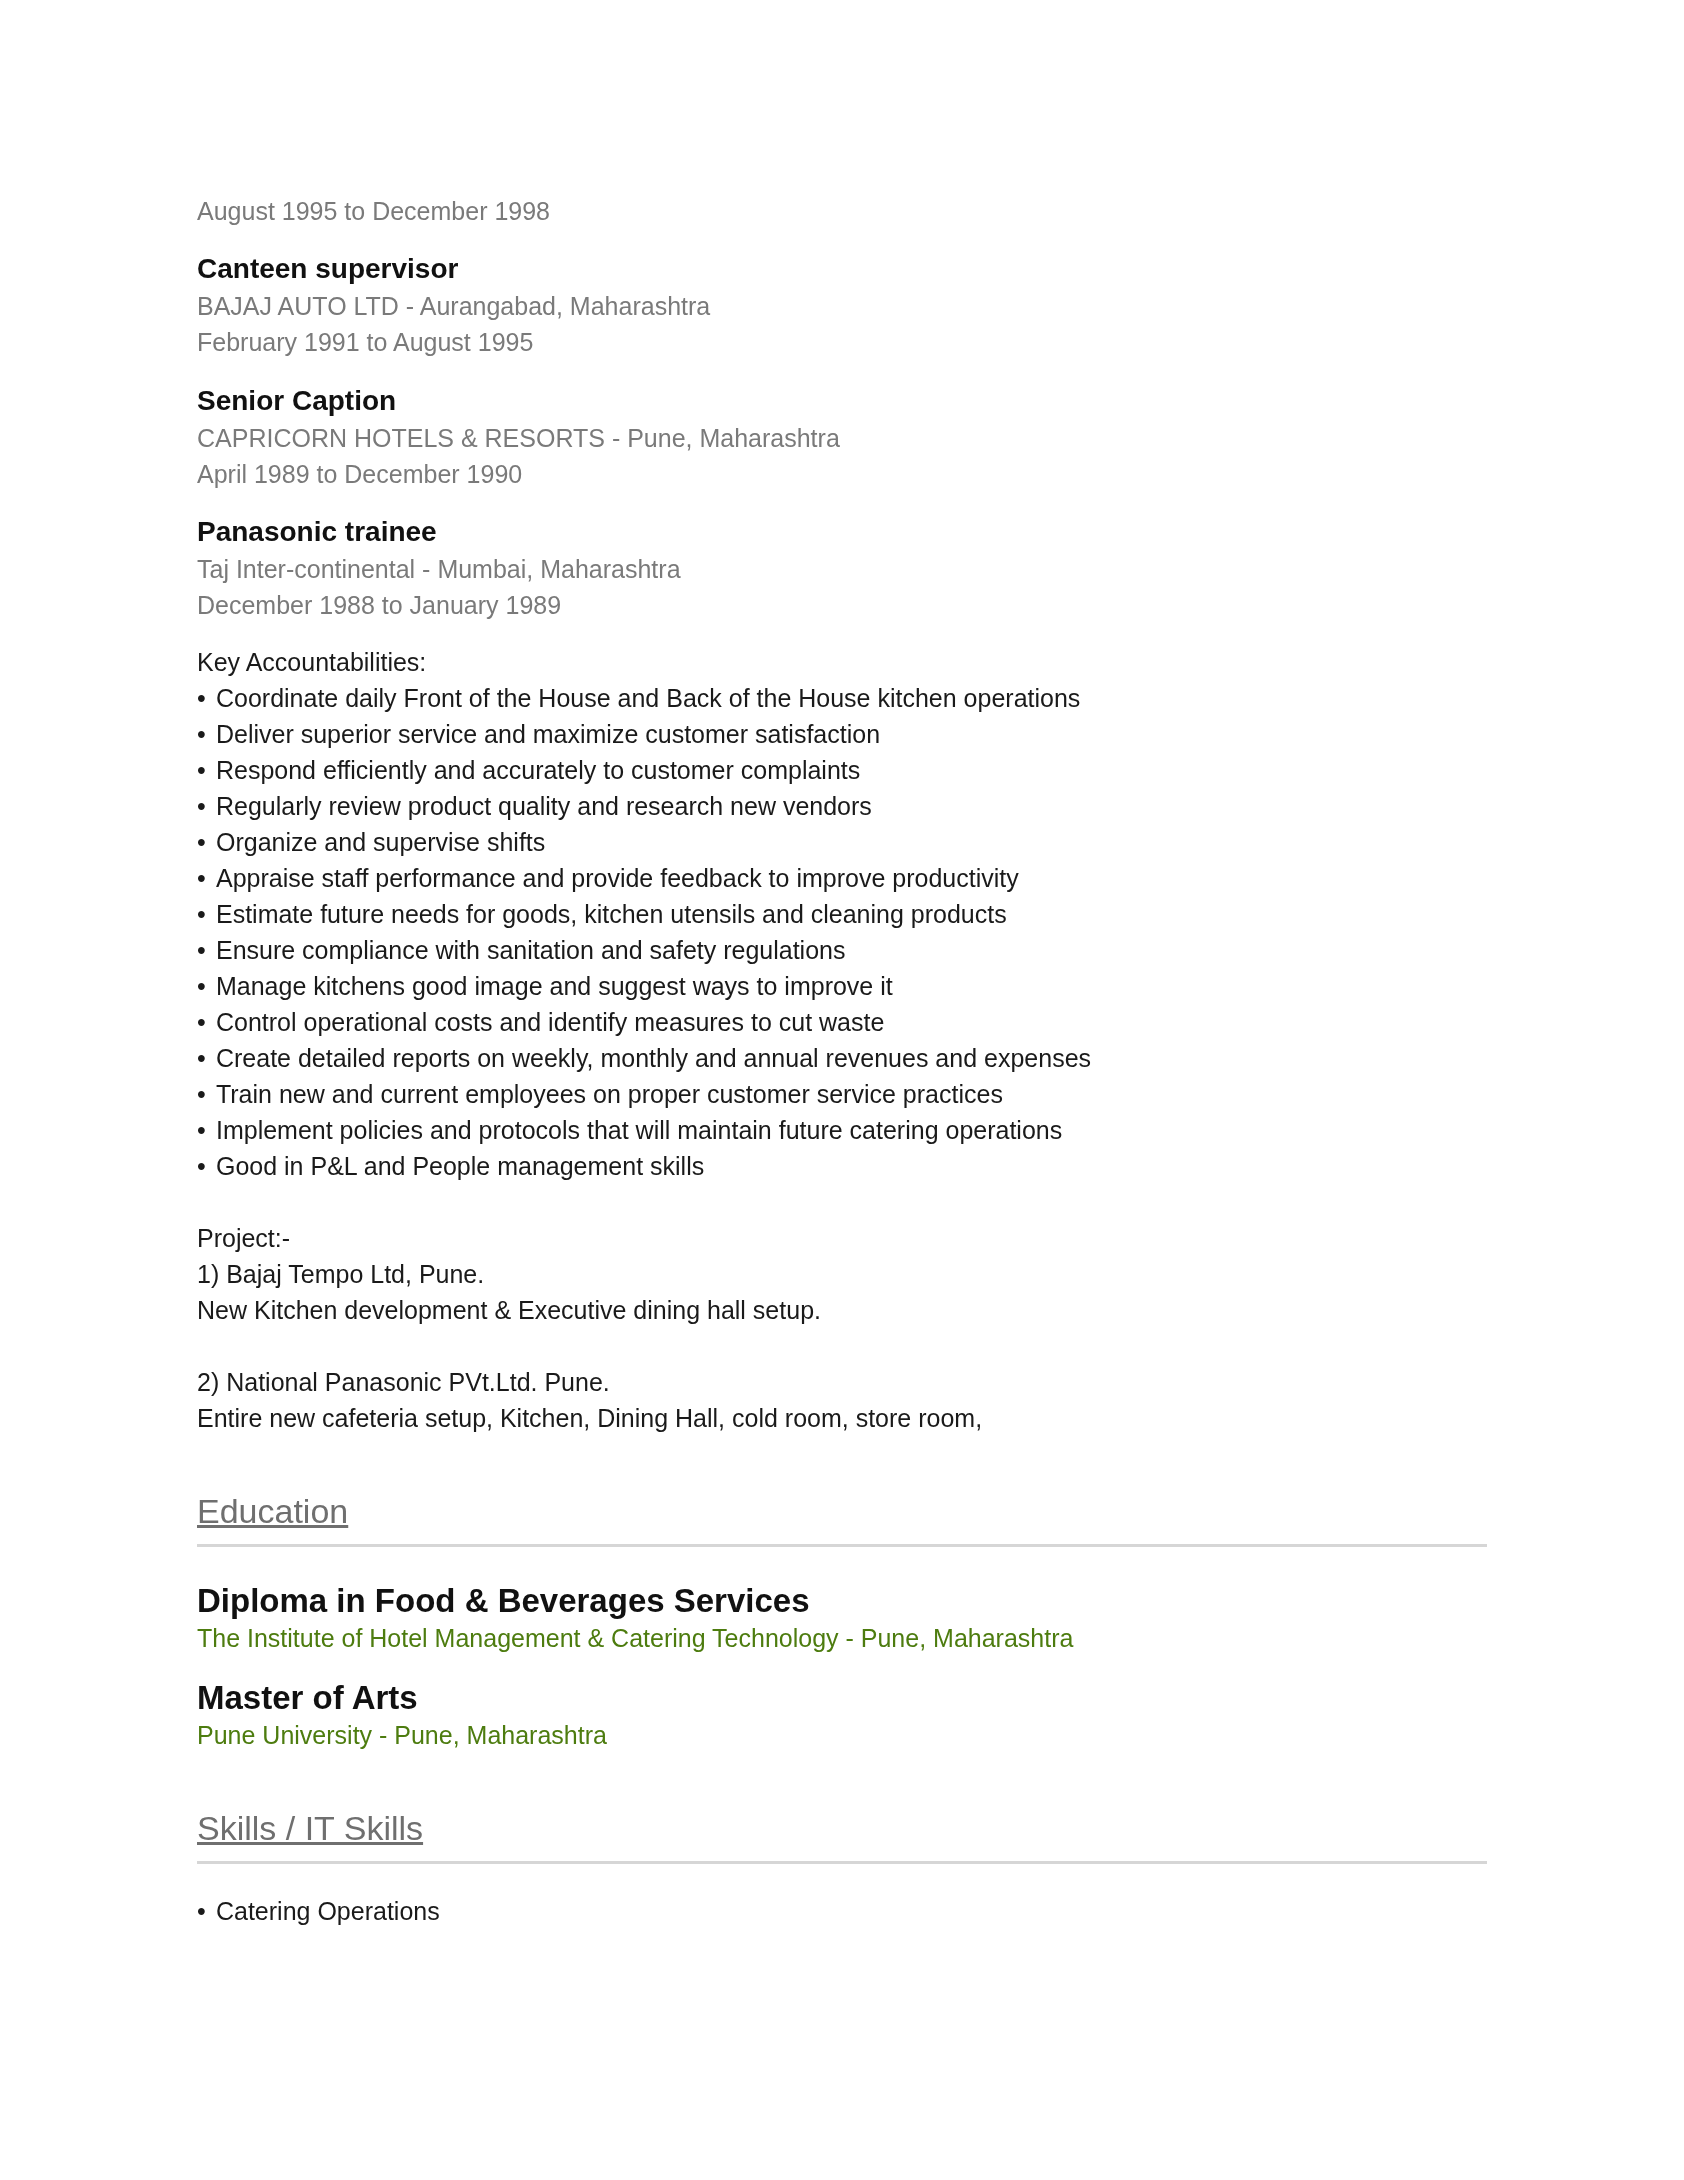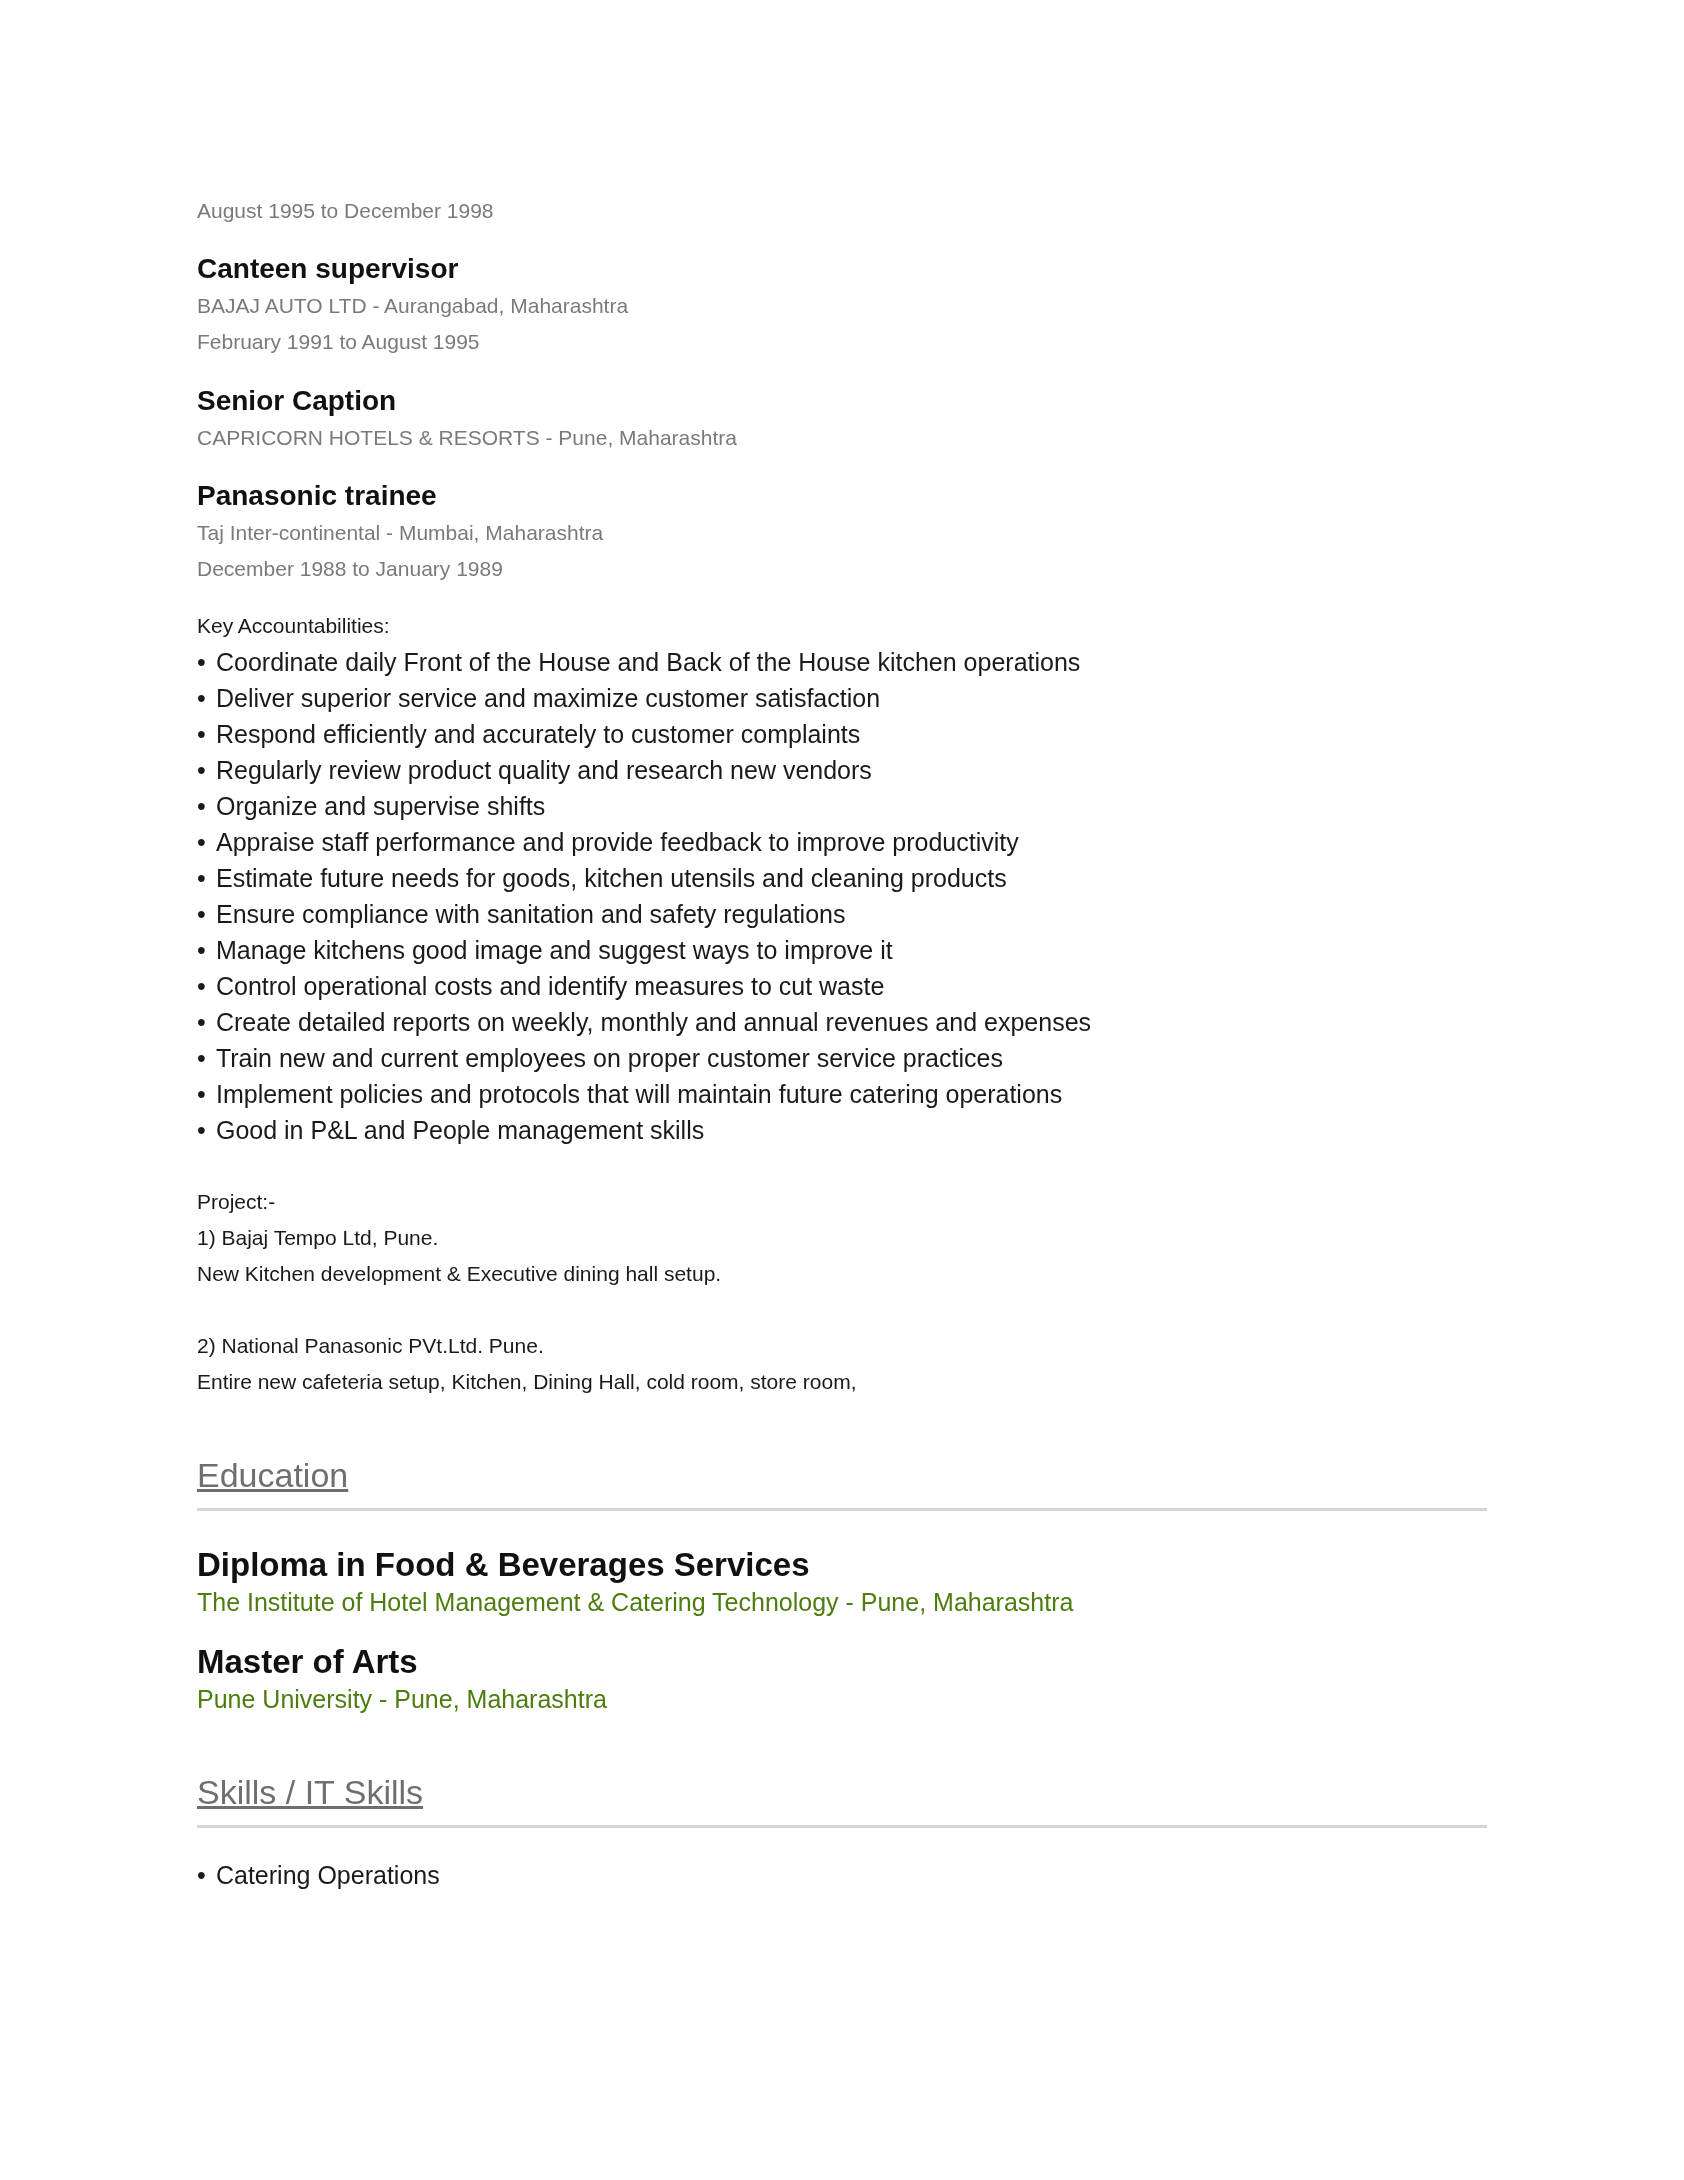--- a/index.html
+++ b/index.html
@@ -17,21 +17,21 @@
   }
   .page {
     position: absolute;
     left: 197px;
     top: 0;
     width: 1290px;
     padding-top: 193px;
   }
   .muted { color: #7a7a7a; }
   .body-line {
-    font-size: 21px;
+    font-size: 25px;
     line-height: 36px;
     white-space: nowrap;
   }
   .job-block { margin-top: 20.4px; }
   .job-title {
     font-size: 28px;
     line-height: 39px;
     font-weight: bold;
     color: #111111;
     white-space: nowrap;
@@ -88,20 +88,21 @@
 
   <div class="job-block">
     <div class="job-title">Canteen supervisor</div>
     <div class="body-line muted">BAJAJ AUTO LTD - Aurangabad, Maharashtra</div>
     <div class="body-line muted">February 1991 to August 1995</div>
   </div>
 
   <div class="job-block">
     <div class="job-title">Senior Caption</div>
     <div class="body-line muted">CAPRICORN HOTELS &amp; RESORTS - Pune, Maharashtra</div>
+    <div class="body-line muted">April 1989 to December 1990</div>
   </div>
 
   <div class="job-block">
     <div class="job-title">Panasonic trainee</div>
     <div class="body-line muted">Taj Inter-continental - Mumbai, Maharashtra</div>
     <div class="body-line muted">December 1988 to January 1989</div>
   </div>
 
   <div class="list-block">
     <div class="body-line">Key Accountabilities:</div>

